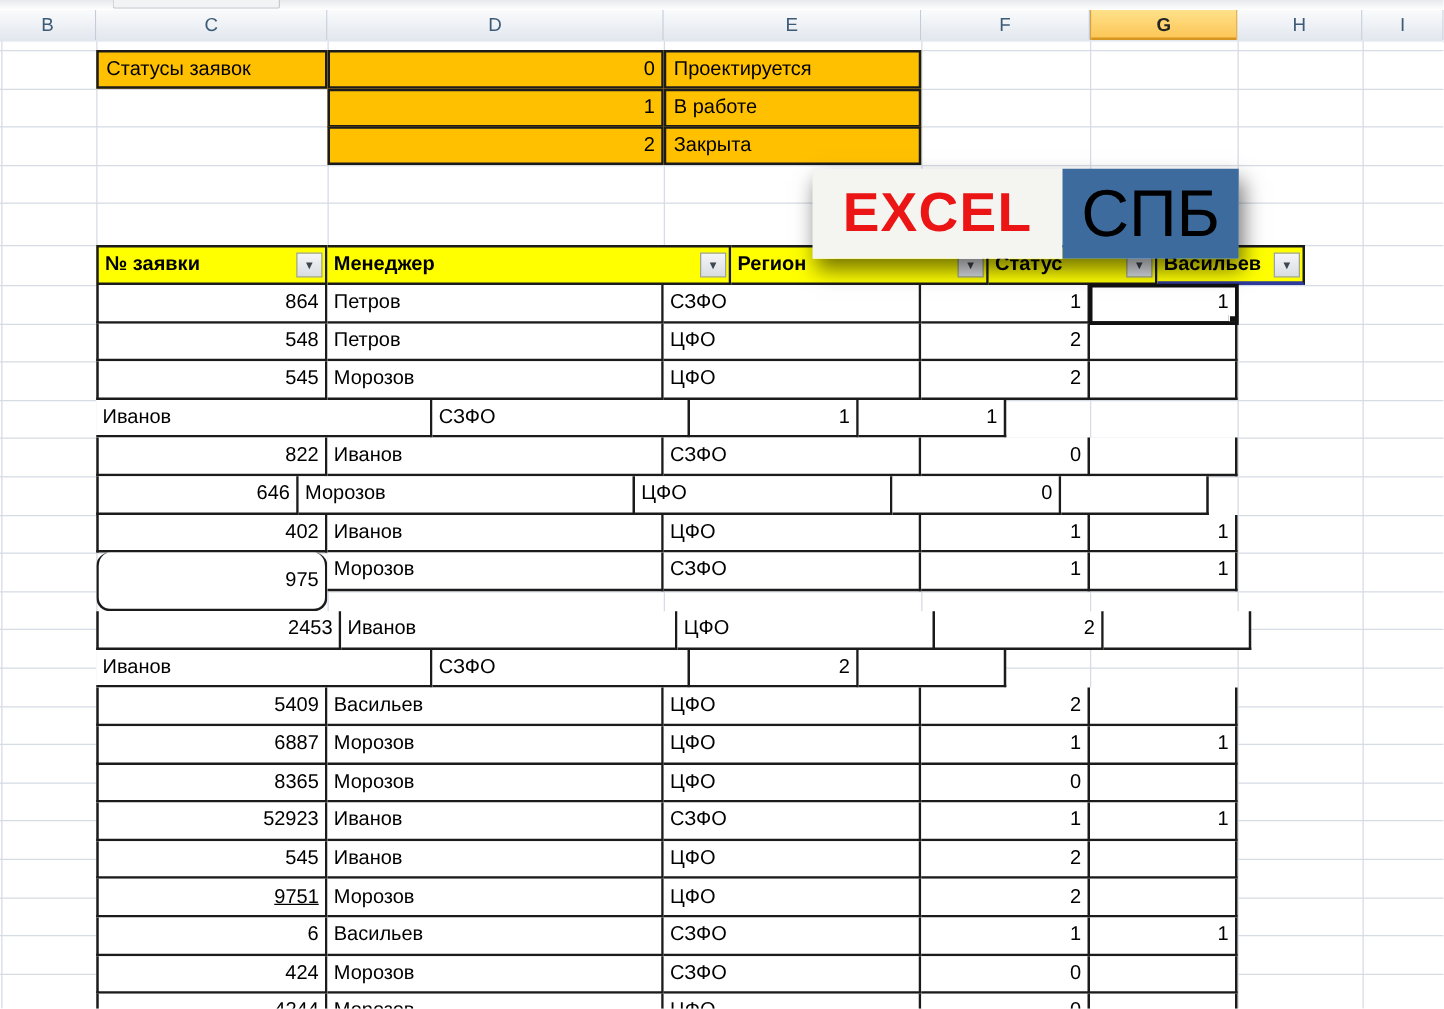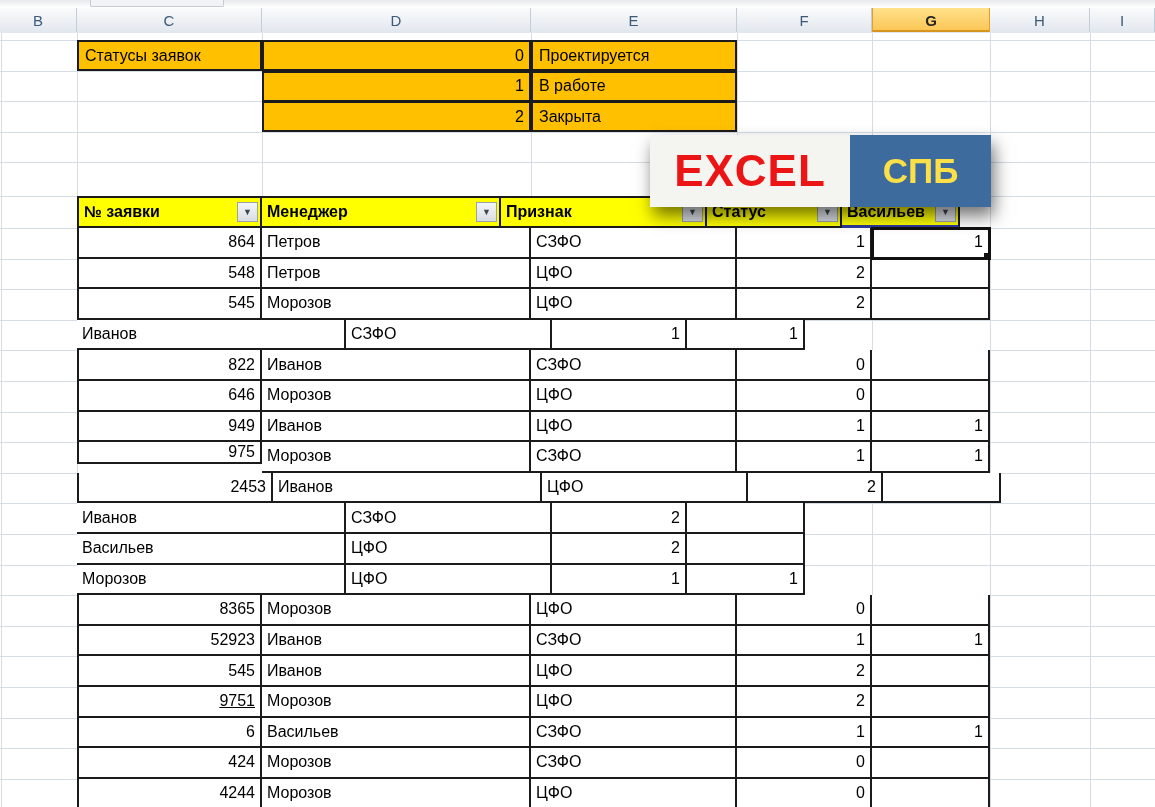--- a/index.html
+++ b/index.html
@@ -57,21 +57,21 @@
     background:#111;border:1px solid #fff;z-index:4;}
 
   
   #logo{position:absolute;left:650px;top:135px;display:flex;z-index:5;
     box-shadow:3px 9px 16px rgba(0,0,0,0.55);}
   #logo .logo-white{width:200px;height:72px;background:#f4f4f1;display:flex;
     align-items:center;justify-content:center;}
   #logo .logo-white span{color:#ec1515;font-size:44px;font-weight:bold;letter-spacing:1px;}
   #logo .logo-blue{width:141px;height:72px;background:#3d6b9e;display:flex;
     align-items:center;justify-content:center;}
-  #logo .logo-blue span{color:#fde047;font-size:35px;font-weight:bold;}
+  #logo .logo-blue span{color:#000000;font-size:53px;font-weight:normal;}
 </style>
 </head>
 <body>
 
 <div id="screen">
 
   <div id="top-strip">
     <div class="tab-notch"></div>
   </div>
 
@@ -131,26 +131,26 @@
       <div class="cell-abs legend-cell align-r" style="left: 262px; top: 101px; width: 269px; height: 31px;">2</div>
       <div class="cell-abs legend-cell align-l" style="left: 531px; top: 101px; width: 206px; height: 31px;">Закрыта</div>
     </div>
 
   <div id="data-table">
       <div class="t-row hdr-row">
         <div class="t-cell first" style="width: 185px; height: 32px;">
           <span class="hdr-label">№ заявки</span>
           <span class="filter-btn">▼</span>
         </div>
-        <div class="t-cell" style="width: 239px; height: 32px;">
+        <div class="t-cell" style="width: 323px; height: 32px;">
           <span class="hdr-label">Менеджер</span>
           <span class="filter-btn">▼</span>
         </div>
         <div class="t-cell" style="width: 206px; height: 32px;">
-          <span class="hdr-label">Признак</span>
+          <span class="hdr-label">Регион</span>
           <span class="filter-btn">▼</span>
         </div>
         <div class="t-cell" style="width: 135px; height: 32px;">
           <span class="hdr-label">Статус</span>
           <span class="filter-btn">▼</span>
         </div>
         <div class="t-cell hdr-flag" style="width: 118px; height: 32px;">
           <span class="hdr-label">Васильев</span>
           <span class="filter-btn">▼</span>
         </div>
@@ -183,60 +183,62 @@
         <div class="t-cell num" style="width: 118px; height: 30.6px;">1</div>
       </div>
       <div class="t-row">
         <div class="t-cell num first" style="width: 185px; height: 30.6px;">822</div>
         <div class="t-cell txt" style="width: 269px; height: 30.6px;">Иванов</div>
         <div class="t-cell txt" style="width: 206px; height: 30.6px;">СЗФО</div>
         <div class="t-cell num" style="width: 135px; height: 30.6px;">0</div>
         <div class="t-cell num" style="width: 118px; height: 30.6px;"></div>
       </div>
       <div class="t-row">
-        <div class="t-cell num first" style="width: 185px; height: 30.6px;">646</div>
-        <div class="t-cell txt" style="width: 269px; height: 30.6px;">Морозов</div>
-        <div class="t-cell txt" style="width: 206px; height: 30.6px;">ЦФО</div>
-        <div class="t-cell num" style="width: 135px; height: 30.6px;">0</div>
-        <div class="t-cell num" style="width: 118px; height: 30.6px;"></div>
-      </div>
-      <div class="t-row">
-        <div class="t-cell num first" style="width: 185px; height: 30.6px;">949</div>
-        <div class="t-cell txt" style="width: 269px; height: 30.6px;">Иванов</div>
-        <div class="t-cell txt" style="width: 206px; height: 30.6px;">ЦФО</div>
-        <div class="t-cell num" style="width: 135px; height: 30.6px;">1</div>
-        <div class="t-cell num" style="width: 118px; height: 30.6px;">1</div>
-      </div>
-      <div class="t-row">
-        <div class="t-cell num first" style="width: 185px; height: 22px;">975</div>
+        <div class="t-cell num first" style="width: 162px; height: 30.6px;">646</div>
+        <div class="t-cell txt" style="width: 269px; height: 30.6px;">Морозов</div>
+        <div class="t-cell txt" style="width: 206px; height: 30.6px;">ЦФО</div>
+        <div class="t-cell num" style="width: 135px; height: 30.6px;">0</div>
+        <div class="t-cell num" style="width: 118px; height: 30.6px;"></div>
+      </div>
+      <div class="t-row">
+        <div class="t-cell num first" style="width: 185px; height: 30.6px;">402</div>
+        <div class="t-cell txt" style="width: 269px; height: 30.6px;">Иванов</div>
+        <div class="t-cell txt" style="width: 206px; height: 30.6px;">ЦФО</div>
+        <div class="t-cell num" style="width: 135px; height: 30.6px;">1</div>
+        <div class="t-cell num" style="width: 118px; height: 30.6px;">1</div>
+      </div>
+      <div class="t-row">
+        <div class="t-cell num first" style="width: 185px; height: 47px; border-radius: 11px;">975</div>
         <div class="t-cell txt" style="width: 269px; height: 30.6px;">Морозов</div>
         <div class="t-cell txt" style="width: 206px; height: 30.6px;">СЗФО</div>
         <div class="t-cell num" style="width: 135px; height: 30.6px;">1</div>
         <div class="t-cell num" style="width: 118px; height: 30.6px;">1</div>
       </div>
       <div class="t-row">
         <div class="t-cell num first" style="width: 196px; height: 30.6px;">2453</div>
         <div class="t-cell txt" style="width: 269px; height: 30.6px;">Иванов</div>
         <div class="t-cell txt" style="width: 206px; height: 30.6px;">ЦФО</div>
         <div class="t-cell num" style="width: 135px; height: 30.6px;">2</div>
         <div class="t-cell num" style="width: 118px; height: 30.6px;"></div>
       </div>
       <div class="t-row">
         <div class="t-cell txt" style="width: 269px; height: 30.6px;">Иванов</div>
         <div class="t-cell txt" style="width: 206px; height: 30.6px;">СЗФО</div>
         <div class="t-cell num" style="width: 135px; height: 30.6px;">2</div>
         <div class="t-cell num" style="width: 118px; height: 30.6px;"></div>
       </div>
       <div class="t-row">
+        <div class="t-cell num first" style="width: 185px; height: 30.6px;">5409</div>
         <div class="t-cell txt" style="width: 269px; height: 30.6px;">Васильев</div>
         <div class="t-cell txt" style="width: 206px; height: 30.6px;">ЦФО</div>
         <div class="t-cell num" style="width: 135px; height: 30.6px;">2</div>
         <div class="t-cell num" style="width: 118px; height: 30.6px;"></div>
       </div>
       <div class="t-row">
+        <div class="t-cell num first" style="width: 185px; height: 30.6px;">6887</div>
         <div class="t-cell txt" style="width: 269px; height: 30.6px;">Морозов</div>
         <div class="t-cell txt" style="width: 206px; height: 30.6px;">ЦФО</div>
         <div class="t-cell num" style="width: 135px; height: 30.6px;">1</div>
         <div class="t-cell num" style="width: 118px; height: 30.6px;">1</div>
       </div>
       <div class="t-row">
         <div class="t-cell num first" style="width: 185px; height: 30.6px;">8365</div>
         <div class="t-cell txt" style="width: 269px; height: 30.6px;">Морозов</div>
         <div class="t-cell txt" style="width: 206px; height: 30.6px;">ЦФО</div>
         <div class="t-cell num" style="width: 135px; height: 30.6px;">0</div>

